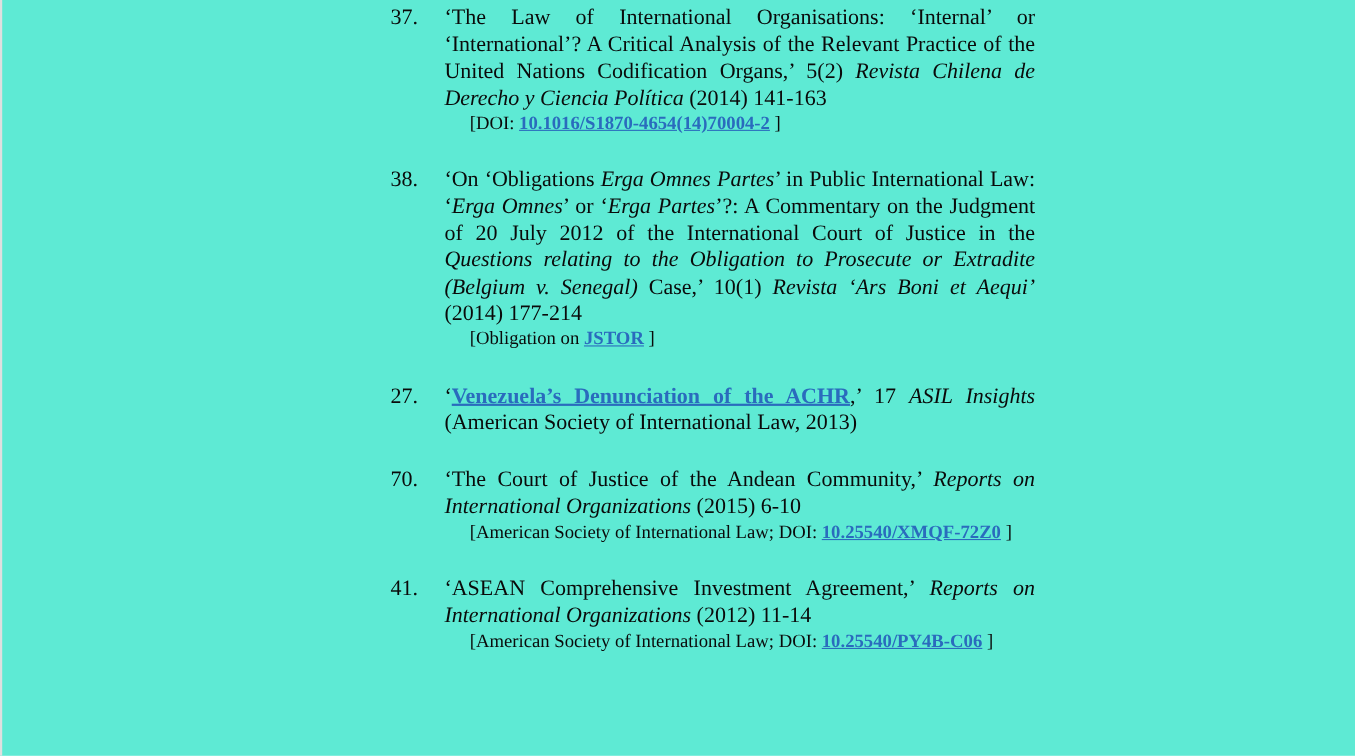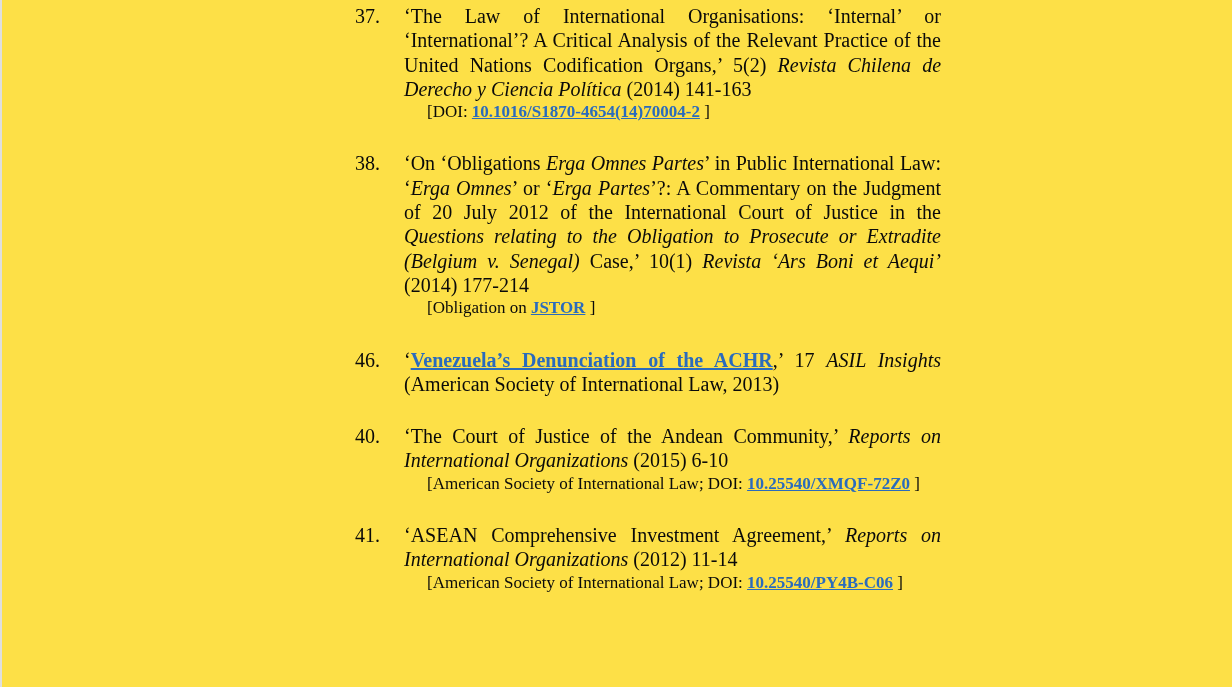--- a/index.html
+++ b/index.html
@@ -9,21 +9,21 @@
     background: #ffffff;
     color: var(--ink);
     font-family: "Liberation Serif", "DejaVu Serif", serif;
     overflow: hidden;
     position: relative;
   }
   .page {
     position: absolute; inset: 0;
     border-left: 2px solid #dfdfdf;
     box-sizing: border-box;
-    background: #fde047;
+    background: #5eead4;
   }
   .ref-list {
     position: absolute;
     left: 402px;
     top: 4px;
     width: 537px;
   }
   .ref-item { position: relative; }
   .ref-item + .ref-item { margin-top: 28px; }
   .ref-num {
@@ -64,25 +64,25 @@
         <div class="ref-num">37.</div>
         <p class="ref-body"><span class="">‘The Law of International Organisations: ‘Internal’ or ‘International’? A Critical Analysis of the Relevant Practice of the United Nations Codification Organs,’ 5(2) </span><span class="it">Revista Chilena de Derecho y Ciencia Política</span><span class=""> (2014) 141-163</span></p>
         <p class="ref-ann ann-firstline"><span class="">[DOI: </span><a class="lnk" href="#">10.1016/S1870-4654(14)70004-2</a><span class=""> ]</span></p>
       </div>
       <div class="ref-item">
         <div class="ref-num">38.</div>
         <p class="ref-body"><span class="">‘On ‘Obligations </span><span class="it">Erga Omnes Partes</span><span class="">’ in Public International Law: ‘</span><span class="it">Erga Omnes</span><span class="">’ or ‘</span><span class="it">Erga Partes</span><span class="">’?: A Commentary on the Judgment of 20 July 2012 of the International Court of Justice in the </span><span class="it">Questions relating to the Obligation to Prosecute or Extradite (Belgium v. Senegal)</span><span class=""> Case,’ 10(1) </span><span class="it">Revista ‘Ars Boni et Aequi’</span><span class=""> (2014) 177-214</span></p>
         <p class="ref-ann ann-firstline"><span class="">[Obligation on </span><a class="lnk" href="#">JSTOR</a><span class=""> ]</span></p>
       </div>
       <div class="ref-item">
-        <div class="ref-num">46.</div>
+        <div class="ref-num">27.</div>
         <p class="ref-body"><span class="">‘</span><a class="lnk" href="#">Venezuela’s Denunciation of the ACHR</a><span class="">,’ 17 </span><span class="it">ASIL Insights</span><span class=""> (American Society of International Law, 2013)</span></p>
       </div>
       <div class="ref-item">
-        <div class="ref-num">40.</div>
+        <div class="ref-num">70.</div>
         <p class="ref-body"><span class="">‘The Court of Justice of the Andean Community,’ </span><span class="it">Reports on International Organizations</span><span class=""> (2015) 6-10</span></p>
         <p class="ref-ann ann-block"><span class="">[American Society of International Law; DOI: </span><a class="lnk" href="#">10.25540/XMQF-72Z0</a><span class=""> ]</span></p>
       </div>
       <div class="ref-item">
         <div class="ref-num">41.</div>
         <p class="ref-body"><span class="">‘ASEAN Comprehensive Investment Agreement,’ </span><span class="it">Reports on International Organizations</span><span class=""> (2012) 11-14</span></p>
         <p class="ref-ann ann-block"><span class="">[American Society of International Law; DOI: </span><a class="lnk" href="#">10.25540/PY4B-C06</a><span class=""> ]</span></p>
       </div>
     </div>
 </div>

